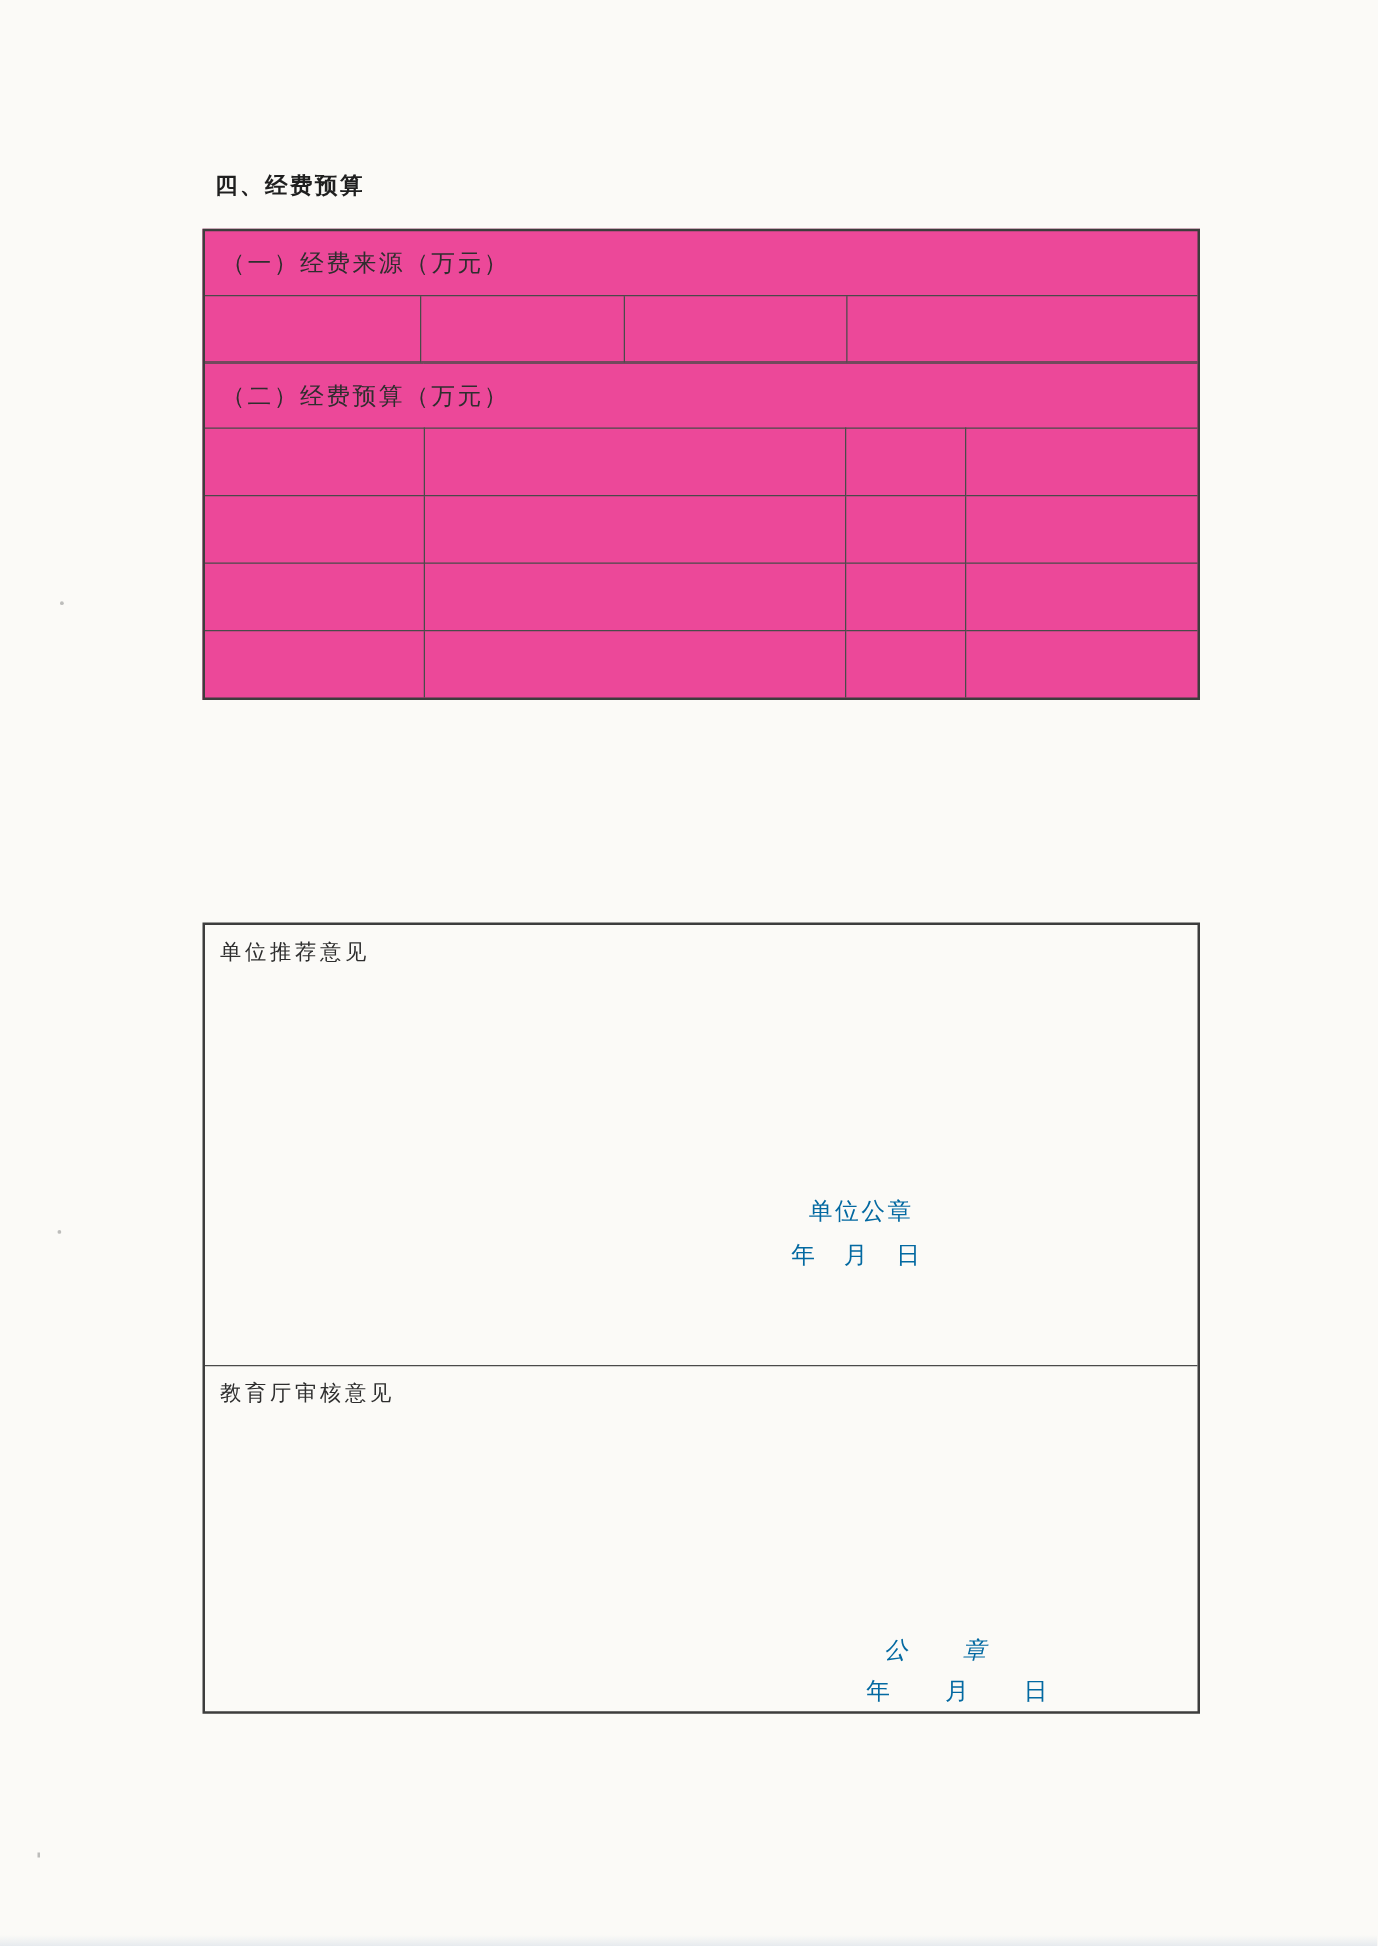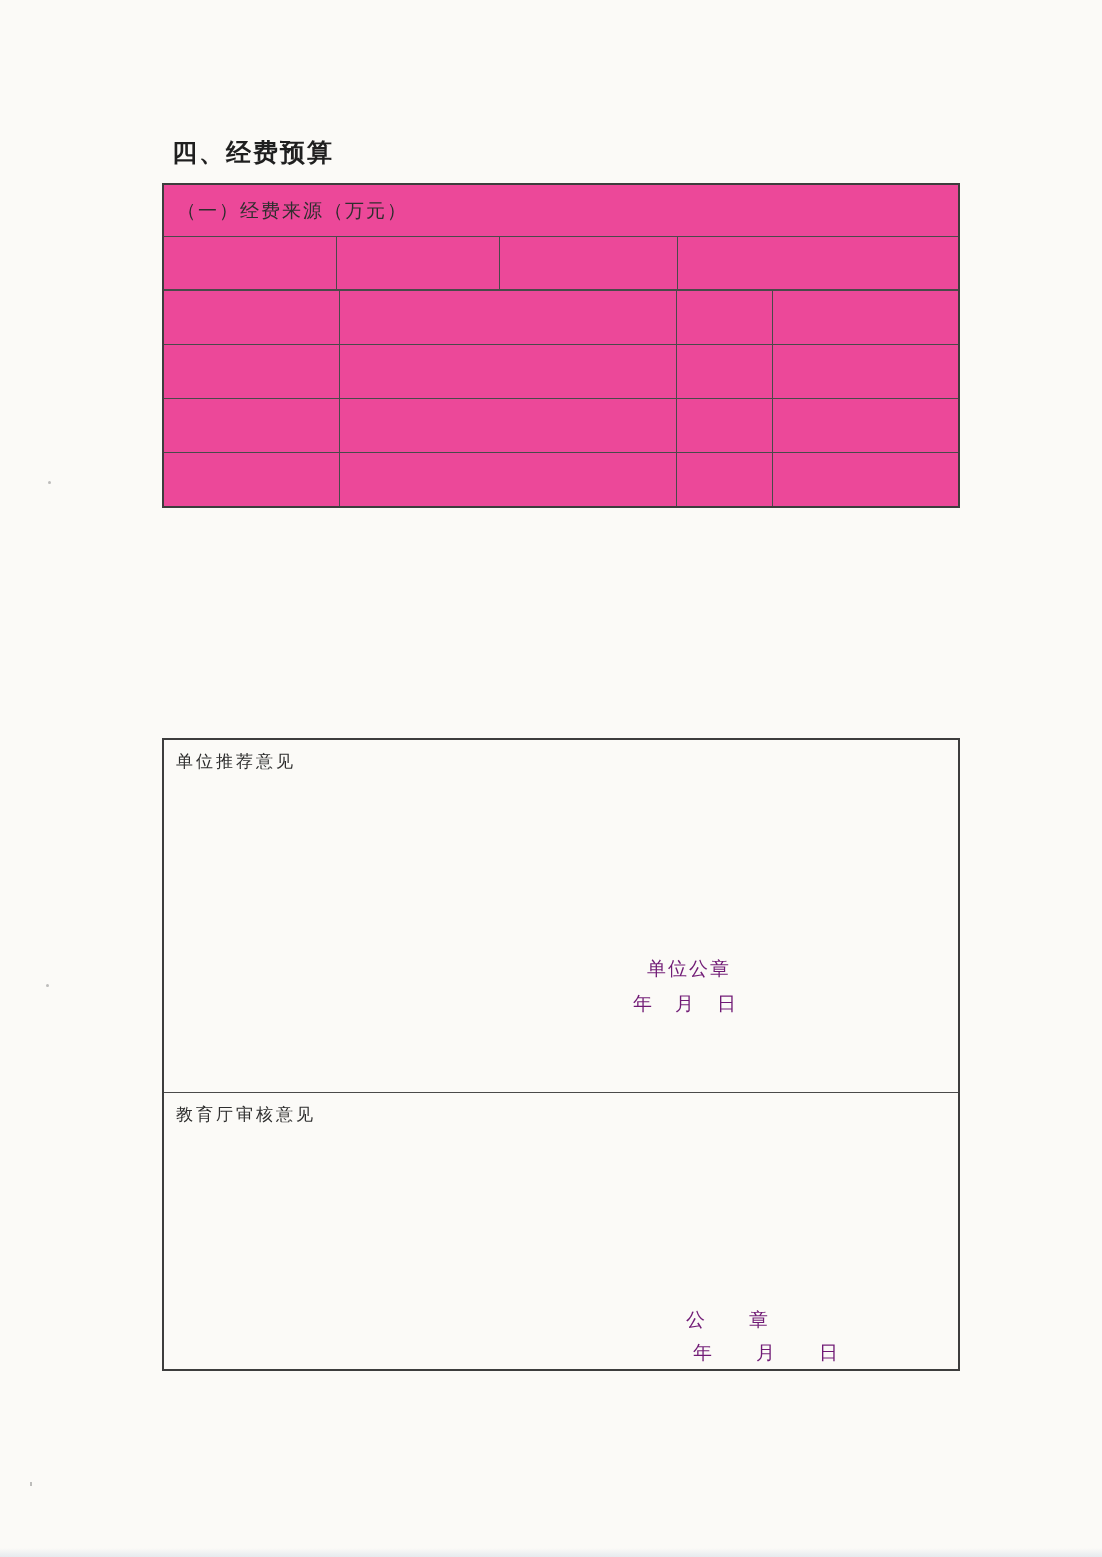--- a/index.html
+++ b/index.html
@@ -14,21 +14,21 @@
     background: #fbfaf7;
     overflow: hidden;
     font-family: "Liberation Serif", "DejaVu Serif", serif;
     color: #2e2e2e;
   }
   .section-heading {
     position: absolute;
     left: 172px;
     margin: 0;
     font-family: "Liberation Sans", "DejaVu Sans", sans-serif;
-    font-size: 25px;
+    font-size: 18px;
     font-weight: 700;
     letter-spacing: 2px;
     color: #1f1f1f;
   }
   .heading-budget { top: 136px; }
   .heading-opinions { top: 696px; }
 
   
   .table-wrap {
     position: absolute;
@@ -88,26 +88,26 @@
     left: 12px;
     top: 10px;
     font-size: 17px;
     letter-spacing: 3px;
     color: #2e2e2e;
   }
   .seal-line, .date-line {
     position: absolute;
     font-size: 19px;
     letter-spacing: 2px;
-    color: #701a75;
+    color: #0369a1;
     white-space: pre;
   }
   .unit-seal { left: 483px; top: 216px; }
   .unit-date { left: 469px; top: 251px; }
-  .dept-seal { left: 522px; top: 214px; }
+  .dept-seal { left: 543px; top: 214px; font-style: italic; }
   .dept-date { left: 529px; top: 247px; }
 
   
   .speck {
     position: absolute;
     width: 3px;
     height: 3px;
     border-radius: 50%;
     background: #8a8a8a;
     opacity: 0.55;
@@ -154,20 +154,23 @@
     </table>
 
     <table class="tbl-b">
       <colgroup>
         <col style="width:175px">
           <col style="width:337px">
           <col style="width:96px">
           <col style="width:186px">
       </colgroup>
       <tbody>
+        <tr>
+          <td colspan="4" class="title-cell">（二）经费预算（万元）</td>
+        </tr>
         <tr class="empty-row-b">
           <td></td>
           <td></td>
           <td></td>
           <td></td>
         </tr>
         <tr class="empty-row-b">
           <td></td>
           <td></td>
           <td></td>

